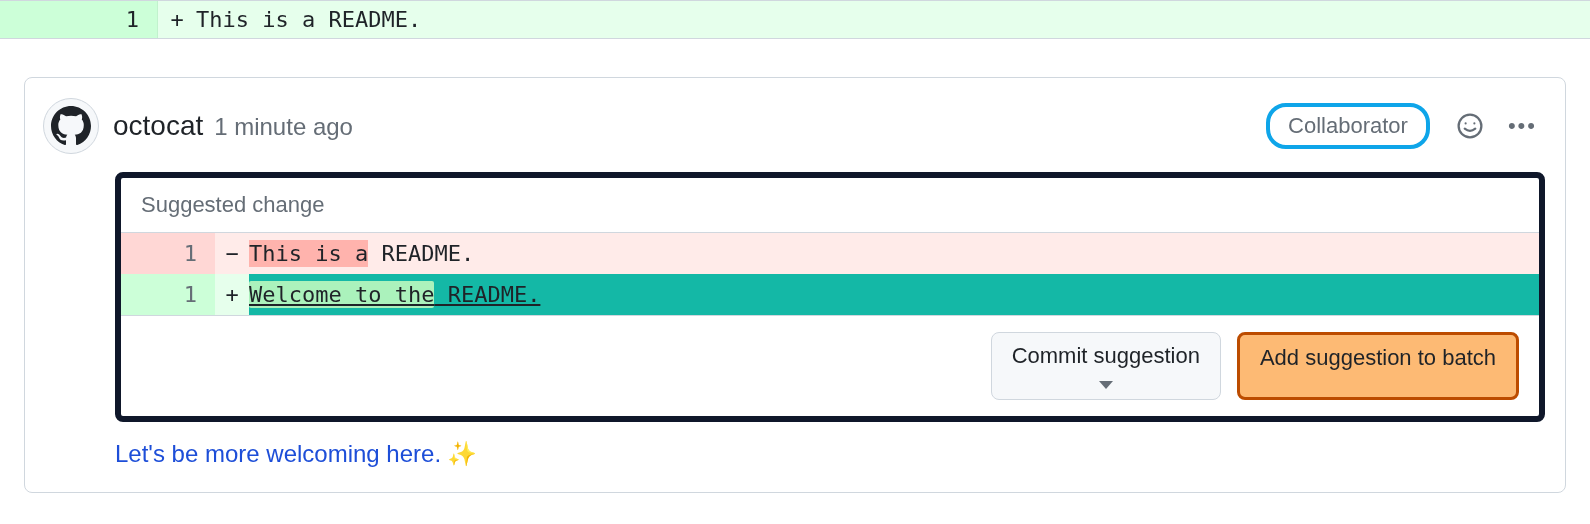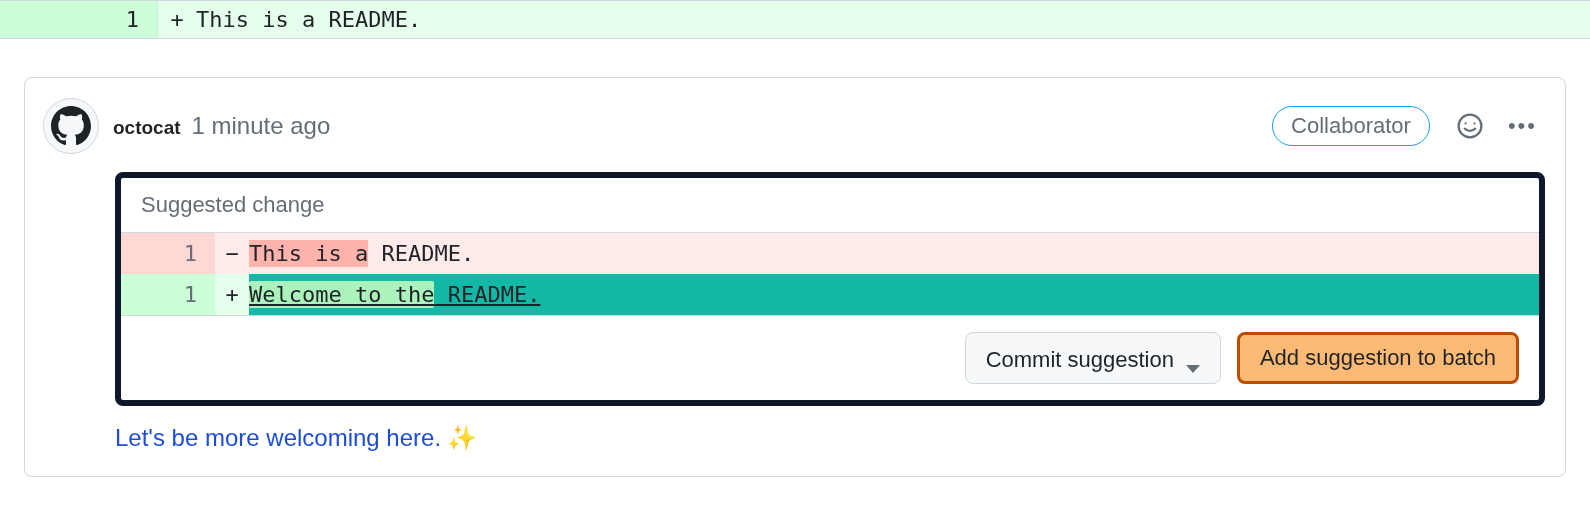--- a/index.html
+++ b/index.html
@@ -67,34 +67,34 @@
       display: flex;
       align-items: center;
       justify-content: center;
       flex-shrink: 0;
     }
     .avatar svg {
       width: 40px;
       height: 40px;
     }
     .username {
-      font-weight: 700;
-      font-size: 19px;
+      font-weight: 400;
+      font-size: 28px;
       color: #1f2328;
     }
     .timestamp {
       font-size: 24px;
       color: #656d76;
       margin-left: 7px;
     }
     .header-flex {
       flex: 1;
     }
     .badge {
-      border: 1px solid #0ea5e9;
+      border: 4px solid #0ea5e9;
       border-radius: 20px;
       padding: 6px 18px;
       font-size: 22px;
       color: #656d76;
     }
     .smiley-btn {
       width: 32px;
       height: 32px;
       display: flex;
       align-items: center;
@@ -161,23 +161,24 @@
       border-top: 1px solid #d0d7de;
     }
     .btn {
       font-size: 22px;
       padding: 10px 20px;
       border-radius: 8px;
       border: 1px solid #d0d7de;
       background: #f6f8fa;
       cursor: pointer;
       display: flex;
-      align-items: flex-end;
+      align-items: center;
       gap: 12px;
       color: #1f2328;
+      flex-direction: column;
     }
     .btn-highlight {
       background: #fdba74;
       border: 3px solid #bc4c00;
     }
     .caret-down {
       width: 0;
       height: 0;
       border-left: 7px solid transparent;
       border-right: 7px solid transparent;

